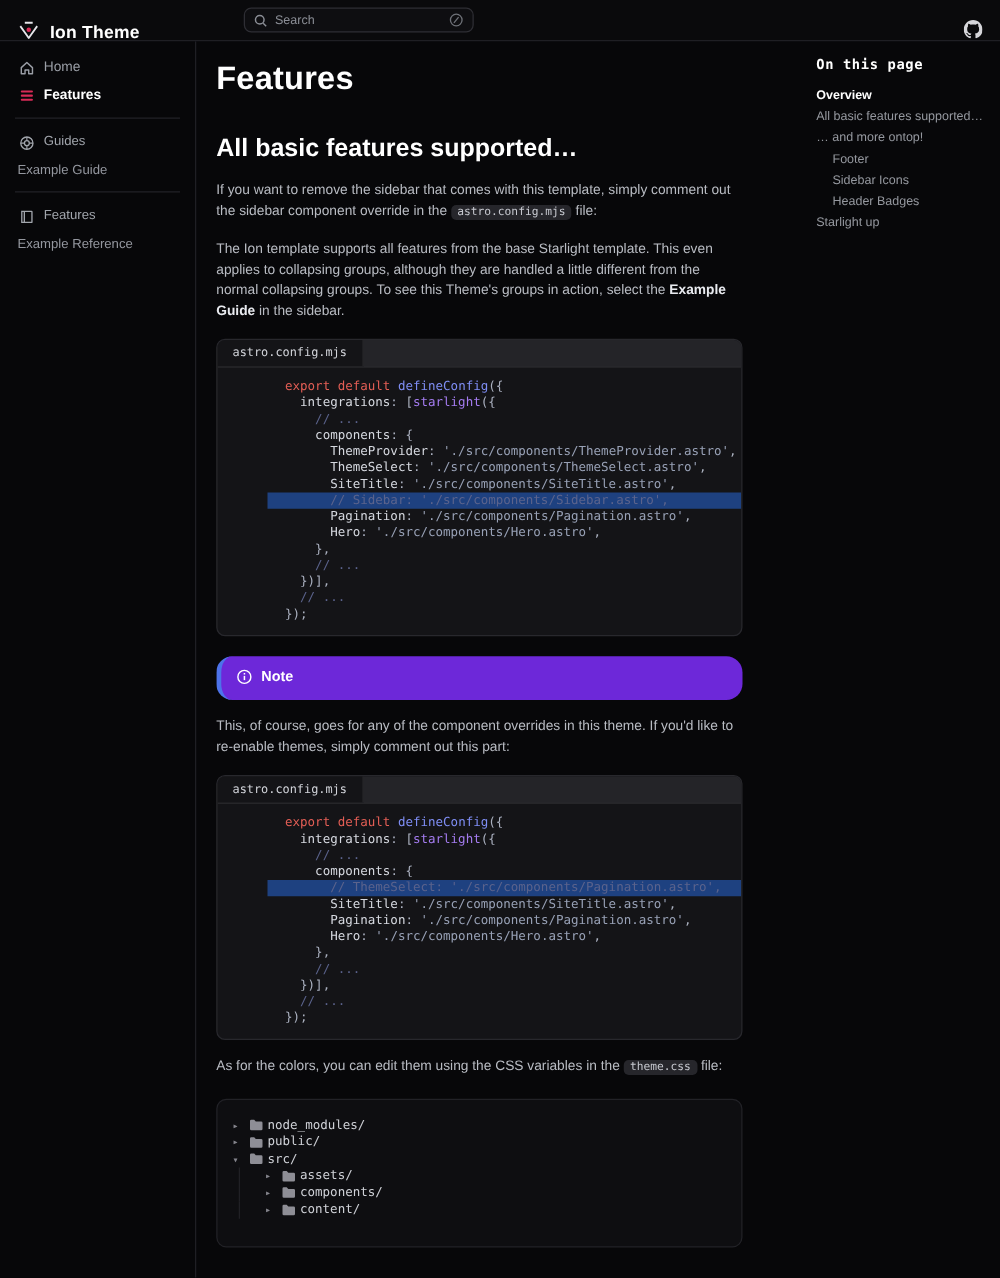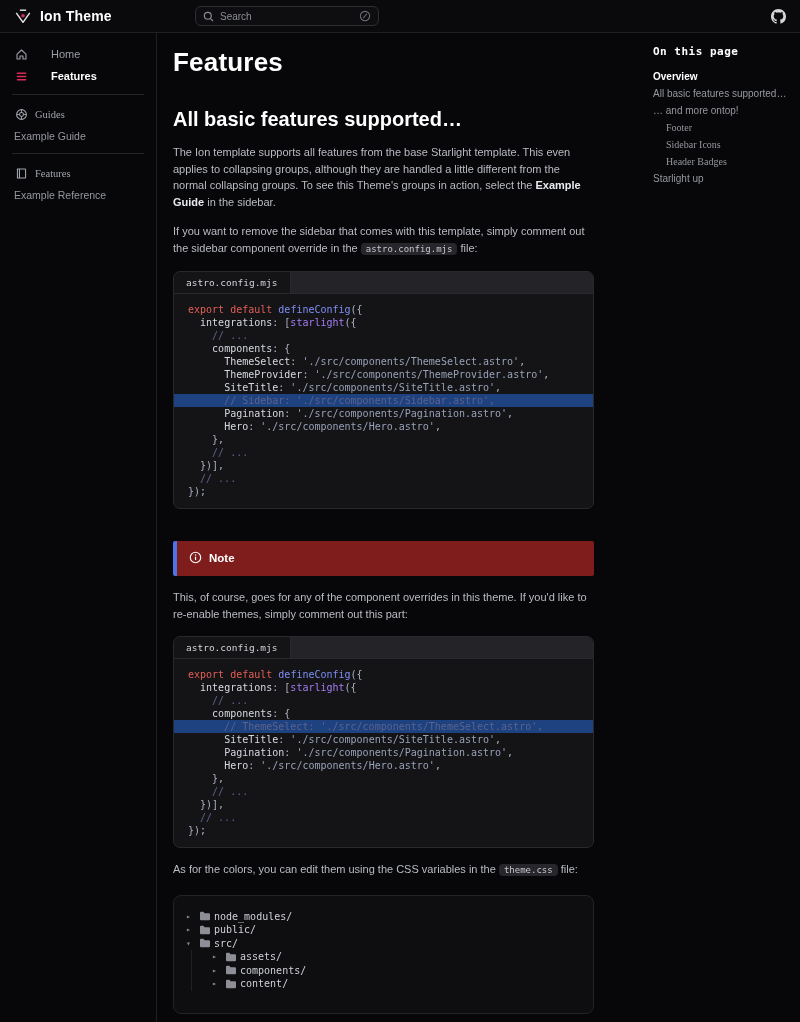--- a/index.html
+++ b/index.html
@@ -1,81 +1,81 @@
 <!DOCTYPE html>
 <html style="--pink: #f46ba4; --hl: #1e4180;"><head>
 <meta charset="utf-8">
 <style>
   * { margin:0; padding:0; box-sizing:border-box; }
   html,body { width:800px; height:1022px; background:#070709; overflow:hidden;
     font-family:"Liberation Sans", sans-serif; color:#c2c5cc; }
   svg { display:block; }
 
   
-  .header { position:relative; height:32px; display:flex; align-items:center;
+  .header { position:relative; height:32px; display:flex; align-items:flex-start;
     padding:16px 14px; background:#0a0a0c; border-bottom:1px solid #1f1f24; }
   .logo-wrap { display:flex; align-items:center; gap:8px; }
   .site-title { font-size:14px; font-weight:bold; color:#ffffff; letter-spacing:.2px; }
   .search { position:absolute; left:195px; top:6px; width:184px; height:20px;
     display:flex; align-items:center; gap:6px; padding:0 7px;
     background:#0e0e11; border:1px solid #2e2e34; border-radius:6px; cursor:text; }
   .search .ph { font-size:10px; color:#8b8e96; flex:1; }
   .gh { margin-left:auto; cursor:pointer; }
 
   
   .layout { display:flex; height:990px; }
   .sidebar { width:157px; flex:none; border-right:1px solid #1f1f24; padding:10px 12px; }
   .main { flex:1; padding:14px 16px 0 16px; min-width:0; }
   .toc { width:155px; flex:none; padding:12px 10px 0 8px;margin-left:35px; }
 
   
-  .nav-item { display:flex; align-items:center; gap:23px; padding:4px 2px; font-size:11px;
+  .nav-item { display:flex; align-items:center; gap:7px; padding:4px 2px; font-size:11px;
     color:#9a9ea6; cursor:pointer; }
   .nav-item.active .nav-label { color:#ffffff; font-weight:bold; }
-  .nav-group-header { display:flex; align-items:center; gap:7px; padding:5px 2px;
-    font-family:Liberation Serif, serif; font-size:10.5px; color:#a2a6ad; cursor:pointer; }
+  .nav-group-header { display:flex; align-items:flex-start; gap:7px; padding:5px 2px;
+    font-family:Liberation Sans, sans-serif; font-size:10.5px; color:#a2a6ad; cursor:pointer; }
   .nav-sub { padding:4px 2px 4px 2px; font-size:10.5px; color:#94979f; cursor:pointer; }
   .nav-divider { border:none; border-top:1px solid #222227; margin:7px 0; }
   .nav-ico { width:14px; height:14px; flex:none; display:flex; align-items:center; justify-content:center; }
 
   
   .toc-title { font-family:"DejaVu Sans Mono", monospace; font-size:11px; font-weight:bold;
     color:#ffffff; margin-bottom:10px; letter-spacing:.5px; }
   .toc-item { font-size:10px; color:#95989f; padding:3px 0; cursor:pointer; }
   .toc-item.active { color:#ffffff; font-weight:bold; }
-  .toc-item.ind { padding-left:13px;font-family:Liberation Serif, serif; }
+  .toc-item.ind { padding-left:13px; }
 
   
   .page-title { font-size:26px; font-weight:bold; color:#ffffff; letter-spacing:.2px; }
   .section-title { font-size:20px; font-weight:bold; color:#ffffff; margin-top:30px; }
   p.body { font-size:11px; line-height:16.5px; color:#b9bcc3; margin-top:13px; }
   p.body b { color:#e8eaef; }
   .icode { font-family:"DejaVu Sans Mono", monospace; font-size:9px; background:#26262b;
     border-radius:4px; padding:1px 5px; color:#c6c8cf; white-space:nowrap; }
   .ilink { text-decoration:underline; color:#dde1ec; cursor:pointer; }
 
   
   .code-block { margin-top:14px; border:1px solid #28282d; border-radius:7px; overflow:hidden;
     background:#141417; }
   .code-head { background:#242428; height:22px; display:flex; align-items:stretch;
     border-bottom:1px solid #28282d; }
   .code-tab { background:#141417; display:flex; align-items:center; padding:0 12px;
     font-family:"DejaVu Sans Mono", monospace; font-size:9.5px; color:#d2d4da;
     border-right:1px solid #28282d; }
   .code-lines { padding:9px 0 10px 0; }
   .cl { font-family:"DejaVu Sans Mono", monospace; font-size:10px; line-height:13px;
-    white-space:pre; padding:0 14px; }
+    white-space:pre; padding:0 14px;margin-left:40px; }
   .cl.hl { background:var(--hl); }
   .tk-kw { color:#e35e55; } .tk-fn { color:#7f8ef5; } .tk-mod { color:#a47cf0; }
   .tk-cm { color:#5b638c; } .tk-pr { color:#d6d9e0; } .tk-st { color:#98a1b6; }
   .tk-pu { color:#abb1c0; } .tk-pl { color:#d6d9e0; }
 
   
-  .note { margin-top:32px; background:#7f1d1d; border-left:4px solid #4d73ea;
-    border-radius:2px; padding:10px 14px 12px 12px; }
+  .note { margin-top:16px; background:#6d28d9; border-left:4px solid #4d73ea;
+    border-radius:13px; padding:10px 14px 12px 12px; }
   .note-head { display:flex; align-items:center; gap:7px; }
   .note-title { font-size:11.5px; font-weight:bold; color:#ffffff; }
   .note-body { margin-top:8px; font-size:10.5px; color:#e2e6f4; line-height:15px; }
   .note .icode { background:#4c4b45; color:#e9e6d3; }
   .note .ilink { color:#eef1fb; }
 
   
   .tree { margin-top:16px; border:1px solid #222227; border-radius:8px; background:#0e0e11;
     padding:14px 12px 22px 12px; }
   .tr-row { display:flex; align-items:center; min-height:13.5px;
@@ -166,37 +166,37 @@
           <span>Features</span>
         </div>
         <div class="nav-sub">Example Reference</div>
       </nav>
   </div>
 
   <div class="main">
     <h1 class="page-title">Features</h1>
     <h2 class="section-title">All basic features supported…</h2>
 
+    <p class="body"><span>If you want to remove the sidebar that comes with this template, simply comment out the sidebar component override in the </span><span class="icode">astro.config.mjs</span><span> file:</span></p>
+
     <p class="body"><span>The Ion template supports all features from the base Starlight template. This even applies to collapsing groups, although they are handled a little different from the normal collapsing groups. To see this Theme's groups in action, select the </span><b>Example Guide</b><span> in the sidebar.</span></p>
-
-    <p class="body"><span>If you want to remove the sidebar that comes with this template, simply comment out the sidebar component override in the </span><span class="icode">astro.config.mjs</span><span> file:</span></p>
 
     <div class="code-block">
       <div class="code-head">
         <div class="code-tab">
             <span>astro.config.mjs</span>
           </div>
       </div>
       <div class="code-lines">
           <div class="cl"><span class="tk-kw">export</span><span class="tk-pl"> </span><span class="tk-kw">default</span><span class="tk-pl"> </span><span class="tk-fn">defineConfig</span><span class="tk-pu">({</span></div>
           <div class="cl"><span class="tk-pl">  </span><span class="tk-pr">integrations</span><span class="tk-pu">: [</span><span class="tk-mod">starlight</span><span class="tk-pu">({</span></div>
           <div class="cl"><span class="tk-cm">    // ...</span></div>
           <div class="cl"><span class="tk-pl">    </span><span class="tk-pr">components</span><span class="tk-pu">: {</span></div>
+          <div class="cl"><span class="tk-pl">      </span><span class="tk-pr">ThemeProvider</span><span class="tk-pu">: </span><span class="tk-st">'./src/components/ThemeProvider.astro'</span><span class="tk-pu">,</span></div>
           <div class="cl"><span class="tk-pl">      </span><span class="tk-pr">ThemeSelect</span><span class="tk-pu">: </span><span class="tk-st">'./src/components/ThemeSelect.astro'</span><span class="tk-pu">,</span></div>
-          <div class="cl"><span class="tk-pl">      </span><span class="tk-pr">ThemeProvider</span><span class="tk-pu">: </span><span class="tk-st">'./src/components/ThemeProvider.astro'</span><span class="tk-pu">,</span></div>
           <div class="cl"><span class="tk-pl">      </span><span class="tk-pr">SiteTitle</span><span class="tk-pu">: </span><span class="tk-st">'./src/components/SiteTitle.astro'</span><span class="tk-pu">,</span></div>
           <div class="cl hl"><span class="tk-cm">      // Sidebar: './src/components/Sidebar.astro',</span></div>
           <div class="cl"><span class="tk-pl">      </span><span class="tk-pr">Pagination</span><span class="tk-pu">: </span><span class="tk-st">'./src/components/Pagination.astro'</span><span class="tk-pu">,</span></div>
           <div class="cl"><span class="tk-pl">      </span><span class="tk-pr">Hero</span><span class="tk-pu">: </span><span class="tk-st">'./src/components/Hero.astro'</span><span class="tk-pu">,</span></div>
           <div class="cl"><span class="tk-pu">    },</span></div>
           <div class="cl"><span class="tk-cm">    // ...</span></div>
           <div class="cl"><span class="tk-pu">  })],</span></div>
           <div class="cl"><span class="tk-cm">  // ...</span></div>
           <div class="cl"><span class="tk-pu">});</span></div>
         </div>
@@ -221,21 +221,21 @@
       <div class="code-head">
         <div class="code-tab">
             <span>astro.config.mjs</span>
           </div>
       </div>
       <div class="code-lines">
           <div class="cl"><span class="tk-kw">export</span><span class="tk-pl"> </span><span class="tk-kw">default</span><span class="tk-pl"> </span><span class="tk-fn">defineConfig</span><span class="tk-pu">({</span></div>
           <div class="cl"><span class="tk-pl">  </span><span class="tk-pr">integrations</span><span class="tk-pu">: [</span><span class="tk-mod">starlight</span><span class="tk-pu">({</span></div>
           <div class="cl"><span class="tk-cm">    // ...</span></div>
           <div class="cl"><span class="tk-pl">    </span><span class="tk-pr">components</span><span class="tk-pu">: {</span></div>
-          <div class="cl hl"><span class="tk-cm">      // ThemeSelect: './src/components/ThemeSelect.astro',</span></div>
+          <div class="cl hl"><span class="tk-cm">      // ThemeSelect: './src/components/Pagination.astro',</span></div>
           <div class="cl"><span class="tk-pl">      </span><span class="tk-pr">SiteTitle</span><span class="tk-pu">: </span><span class="tk-st">'./src/components/SiteTitle.astro'</span><span class="tk-pu">,</span></div>
           <div class="cl"><span class="tk-pl">      </span><span class="tk-pr">Pagination</span><span class="tk-pu">: </span><span class="tk-st">'./src/components/Pagination.astro'</span><span class="tk-pu">,</span></div>
           <div class="cl"><span class="tk-pl">      </span><span class="tk-pr">Hero</span><span class="tk-pu">: </span><span class="tk-st">'./src/components/Hero.astro'</span><span class="tk-pu">,</span></div>
           <div class="cl"><span class="tk-pu">    },</span></div>
           <div class="cl"><span class="tk-cm">    // ...</span></div>
           <div class="cl"><span class="tk-pu">  })],</span></div>
           <div class="cl"><span class="tk-cm">  // ...</span></div>
           <div class="cl"><span class="tk-pu">});</span></div>
         </div>
     </div>

